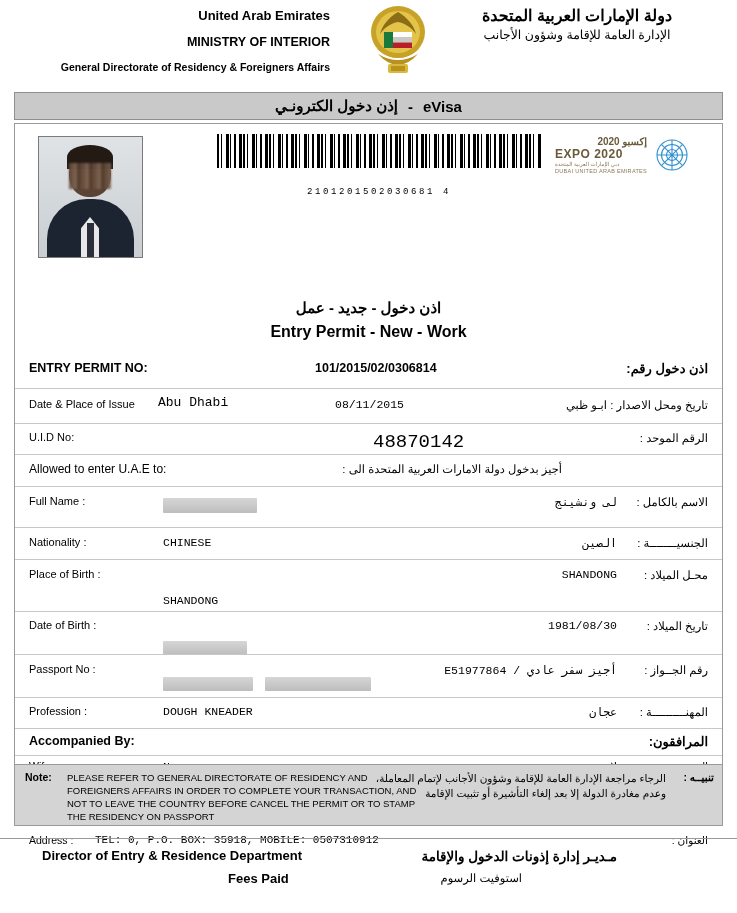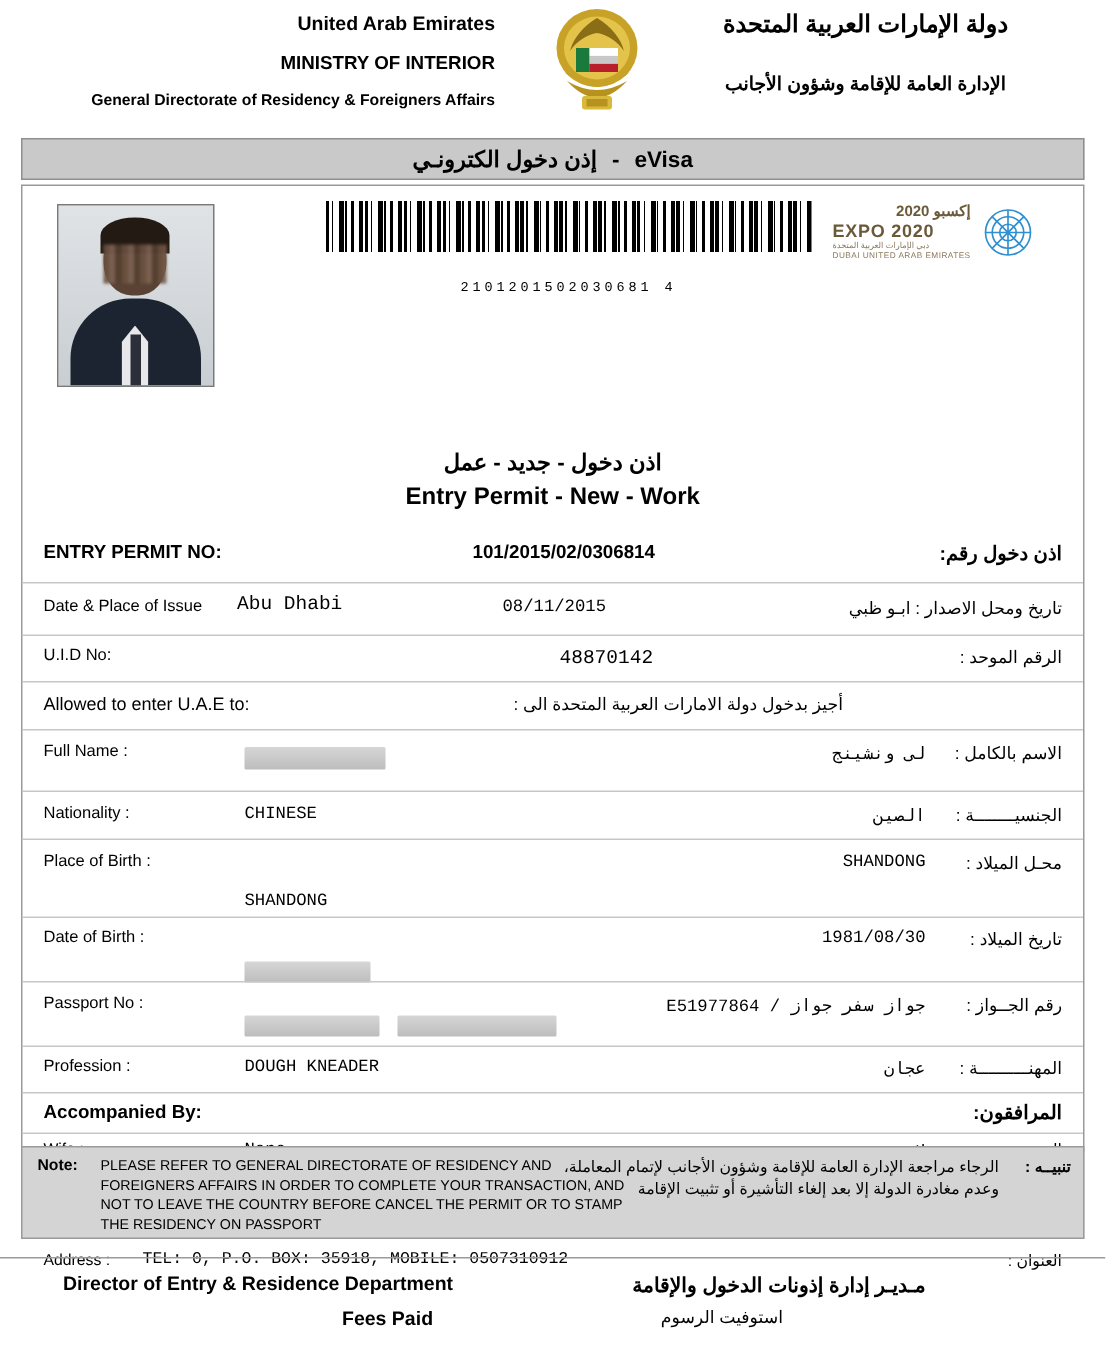--- a/index.html
+++ b/index.html
@@ -63,23 +63,23 @@
     font-weight: bold;
     font-size: 16px;
     margin-top: 0px;
   }
   .hdr-ar .a2 {
     font-weight: bold;
     font-size: 15px;
     margin-top: 5px;
   }
   .hdr-ar .a3 {
-    font-weight: bold;
+    font-weight: normal;
     font-size: 12.5px;
-    margin-top: 22px;
+    margin-top: 2px;
   }
   .emblem {
     position: absolute;
     left: 358px;
     top: 2px;
     width: 80px;
     height: 82px;
   }
 
   
@@ -441,21 +441,21 @@
     <div class="row" style="top:274px;">
       <span class="lbl-en">Date &amp; Place of Issue</span>
       <span class="val" style="left:143px;top:-3px;font-size:13px;">Abu Dhabi</span>
       <span class="val" style="left:320px;">08/11/2015</span>
       <span class="lbl-ar"><span>تاريخ ومحل الاصدار :</span> <span>ابـو  ظبي</span></span>
     </div>
     <div class="hr" style="top:299px;"></div>
 
     <div class="row" style="top:307px;">
       <span class="lbl-en">U.I.D No:</span>
-      <span class="val" style="left:358px;font-size:13px;">48870142</span>
+      <span class="val" style="left:358px;font-size:19px;">48870142</span>
       <span class="lbl-ar">الرقم الموحد :</span>
     </div>
     <div class="hr" style="top:330px;"></div>
 
     <div class="row" style="top:338px;">
       <span class="lbl-en" style="font-size:12px;">Allowed to enter U.A.E to:</span>
       <span class="lbl-ar" style="right:160px;">أجيز بدخول دولة الامارات العربية المتحدة الى :</span>
     </div>
     <div class="hr" style="top:362px;"></div>
 
@@ -488,21 +488,21 @@
       <span class="redact" style="left:148px;top:22px;width:84px;height:14px;"></span>
       <span class="val-ar" style="right:105px;top:0px;">1981/08/30</span>
       <span class="lbl-ar">تاريخ الميلاد :</span>
     </div>
     <div class="hr" style="top:530px;"></div>
 
     <div class="row" style="top:539px;height:36px;">
       <span class="lbl-en">Passport No :</span>
       <span class="redact" style="left:148px;top:14px;width:90px;height:14px;"></span>
       <span class="redact" style="left:250px;top:14px;width:106px;height:14px;"></span>
-      <span class="val-ar" style="right:105px;top:0px;">جواز سفر جواز / E51977864</span>
+      <span class="val-ar" style="right:105px;top:0px;">أجيز سفر عادي / E51977864</span>
       <span class="lbl-ar">رقم الجــواز :</span>
     </div>
     <div class="hr" style="top:573px;"></div>
 
     <div class="row" style="top:581px;">
       <span class="lbl-en">Profession :</span>
       <span class="val" style="left:148px;">DOUGH KNEADER</span>
       <span class="val-ar" style="right:105px;">عجان</span>
       <span class="lbl-ar">المهنــــــــــة :</span>
     </div>

